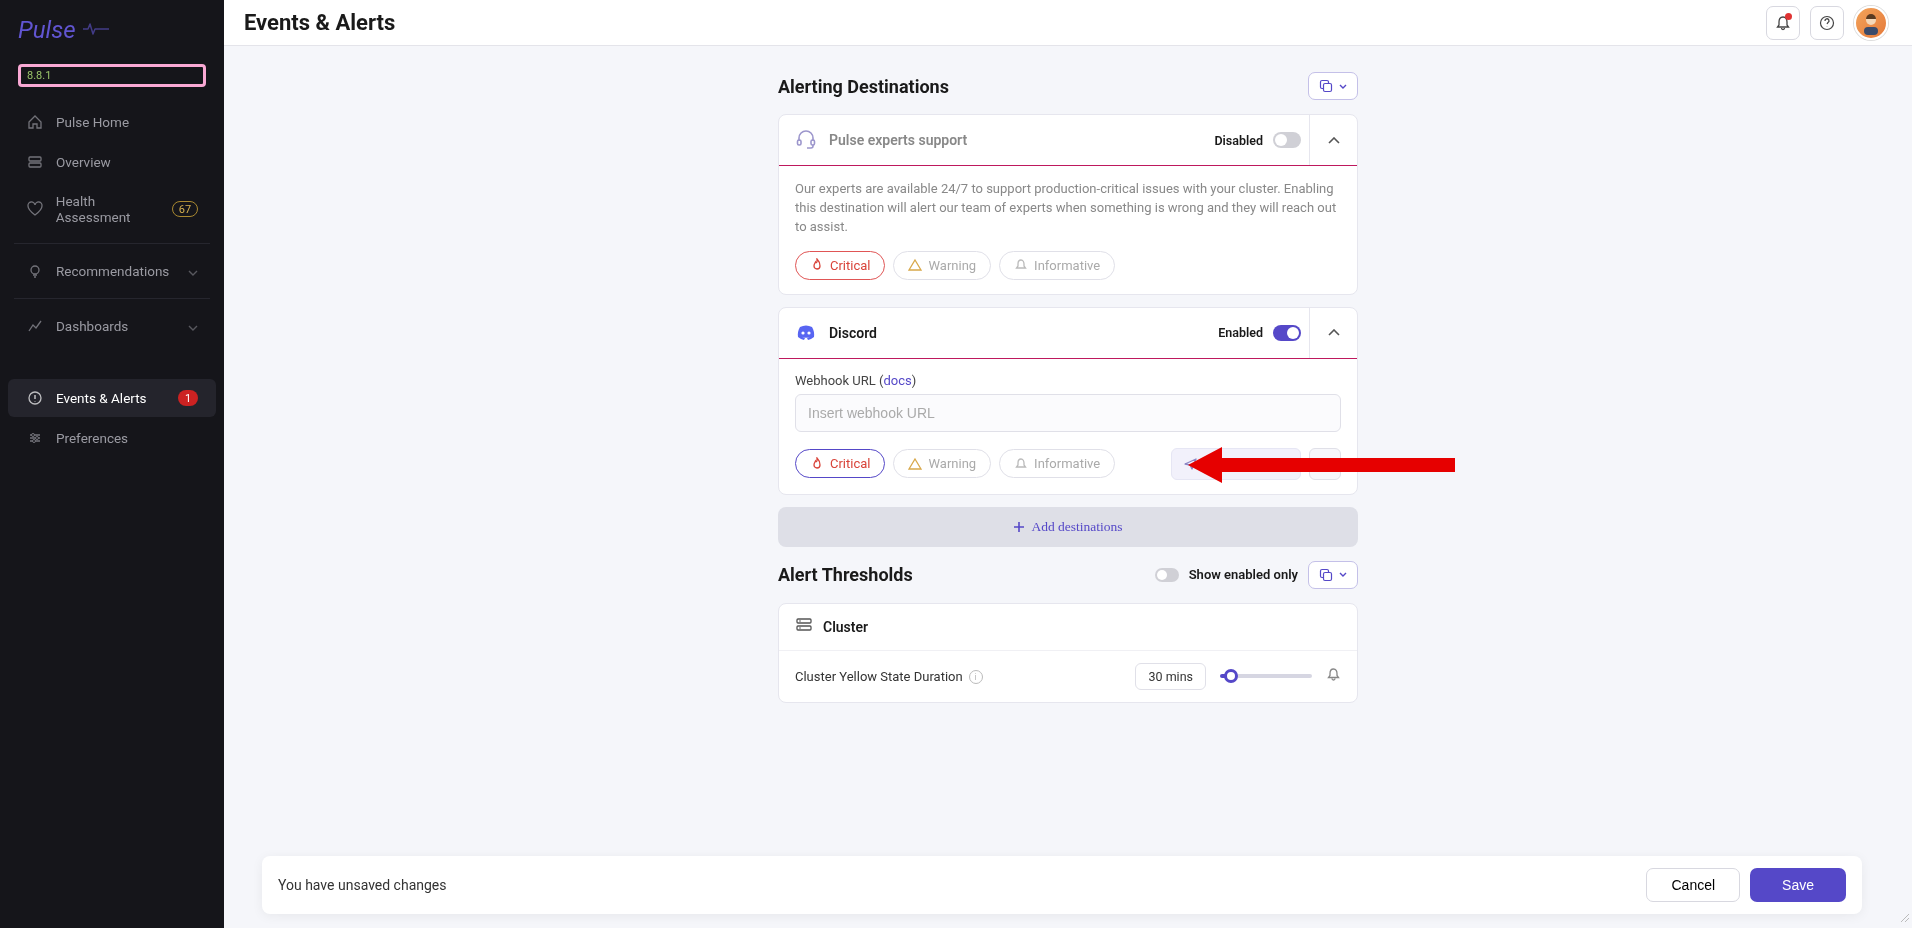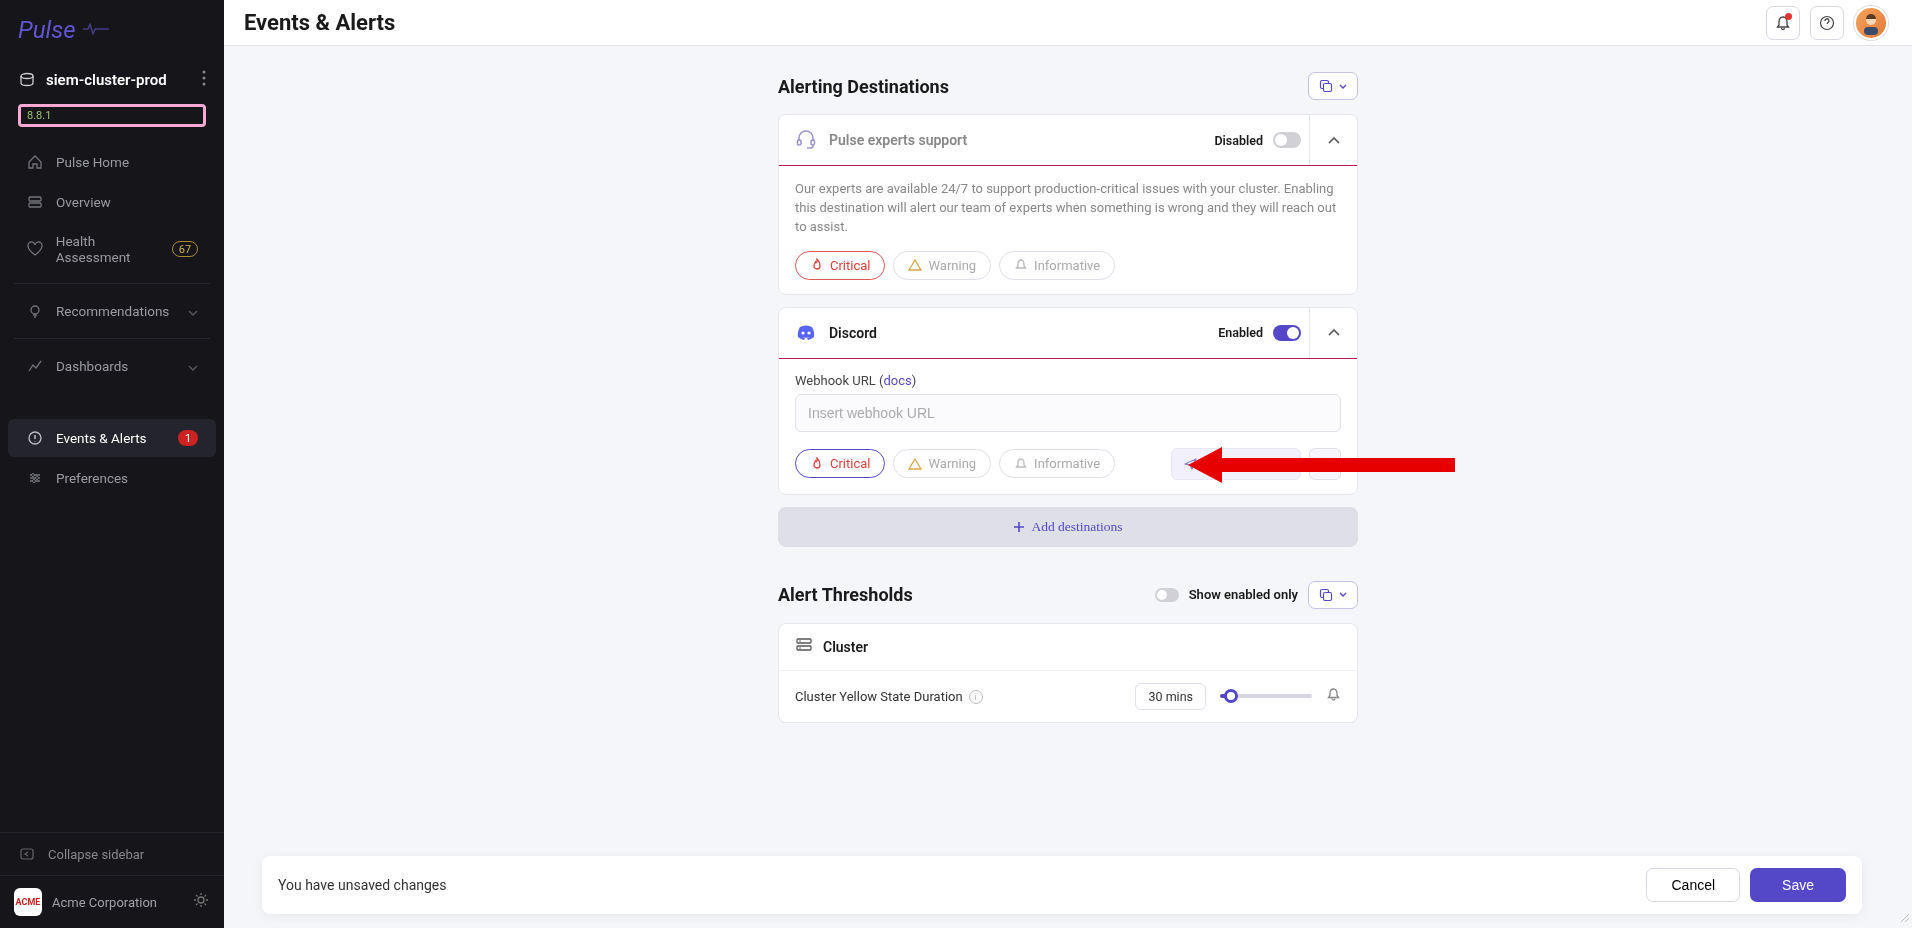--- a/index.html
+++ b/index.html
@@ -119,36 +119,20 @@
 
   <div class="sidebar">
     <div class="logo">
       <span>Pulse</span>
       <span class="logo-wave">
         <svg width="28" height="14" viewBox="0 0 28 14">
             <path d="M1 7 L6 7 L8 2 L11 12 L13 7 L27 7" stroke="#6155d1" stroke-width="1.5" fill="none" stroke-linejoin="round"></path>
           </svg>
       </span>
     </div>
-    <div class="cluster-row">
-      <span class="cluster-icon">
-        <svg width="18" height="18" viewBox="0 0 18 18">
-            <ellipse cx="9" cy="5" rx="6" ry="2.5" fill="none" stroke="#ccc" stroke-width="1.3"></ellipse>
-            <path d="M3 5 V12 A6 2.5 0 0 0 15 12 V5" fill="none" stroke="#ccc" stroke-width="1.3"></path>
-          </svg>
-      </span>
-      <span>siem-cluster-prod</span>
-      <span class="cluster-more">
-        <svg width="4" height="16" viewBox="0 0 4 16">
-            <circle cx="2" cy="2" r="1.5" fill="#888"></circle>
-            <circle cx="2" cy="8" r="1.5" fill="#888"></circle>
-            <circle cx="2" cy="14" r="1.5" fill="#888"></circle>
-          </svg>
-      </span>
-    </div>
     <span class="version-chip">8.8.1</span>
 
     <div class="nav">
       <div class="nav-item">
         <span class="nav-icon">
             <svg width="16" height="16" viewBox="0 0 16 16">
               <path d="M2 8 L8 2 L14 8 V14 H10 V10 H6 V14 H2 Z" fill="none" stroke="#9a9aa2" stroke-width="1.3"></path>
             </svg>
           </span>
         <span>Pulse Home</span>
@@ -213,39 +197,20 @@
               <path d="M3 5 H13 M3 8 H13 M3 11 H13" stroke="#9a9aa2" stroke-width="1.3"></path>
               <circle cx="6" cy="5" r="1.5" fill="#15151a" stroke="#9a9aa2"></circle>
               <circle cx="10" cy="8" r="1.5" fill="#15151a" stroke="#9a9aa2"></circle>
               <circle cx="7" cy="11" r="1.5" fill="#15151a" stroke="#9a9aa2"></circle>
             </svg>
           </span>
         <span>Preferences</span>
       </div>
     </div>
 
-    <div class="sidebar-footer">
-      <div class="collapse-row">
-        <span class="nav-icon">
-            <svg width="16" height="16" viewBox="0 0 16 16">
-              <rect x="2" y="3" width="12" height="10" rx="2" fill="none" stroke="#888" stroke-width="1.2"></rect>
-              <path d="M9 6 L6 8 L9 10" fill="none" stroke="#888" stroke-width="1.2"></path>
-            </svg>
-          </span>
-        <span>Collapse sidebar</span>
-      </div>
-      <div class="org-row">
-        <div class="org-logo">ACME</div>
-        <span class="org-name">Acme Corporation</span>
-        <span class="org-gear"><svg width="18" height="18" viewBox="0 0 18 18">
-              <circle cx="9" cy="9" r="3" fill="none" stroke="#777" stroke-width="1.3"></circle>
-              <path d="M9 2 V4 M9 14 V16 M2 9 H4 M14 9 H16 M4 4 L5.5 5.5 M12.5 12.5 L14 14 M4 14 L5.5 12.5 M12.5 5.5 L14 4" stroke="#777" stroke-width="1.3"></path>
-            </svg></span>
-      </div>
-    </div>
   </div>
 
   <div class="main">
     <div class="topbar">
       <div class="page-title">Events &amp; Alerts</div>
       <div class="topbar-right">
         <div class="icon-btn bell-badge">
           <svg width="16" height="16" viewBox="0 0 16 16">
               <path d="M8 2 C5 2 4 4 4 7 V10 L2.5 12 H13.5 L12 10 V7 C12 4 11 2 8 2 Z M6.5 13 A1.5 1.5 0 0 0 9.5 13" fill="none" stroke="#444" stroke-width="1.3"></path>
             </svg>
@@ -398,21 +363,21 @@
           </div>
         </div>
 
         <div class="add-dest">
           <svg width="12" height="12" viewBox="0 0 12 12">
               <path d="M6 1 V11 M1 6 H11" stroke="#5548c8" stroke-width="1.6"></path>
             </svg>
           <span>Add destinations</span>
         </div>
 
-        <div class="section-head" style="margin-top:34px">
+        <div class="section-head" style="margin-top:14px">
           <div class="section-title">Alert Thresholds</div>
           <div class="section-right">
             <div class="toggle-sm">
                 <div class="knob"></div>
               </div>
             <span style="font-size:13px;font-weight:600">Show enabled only</span>
             <button class="apply-btn">
               <svg width="14" height="14" viewBox="0 0 14 14">
                   <rect x="1.5" y="1.5" width="8" height="8" rx="1.5" fill="none" stroke="#5548c8" stroke-width="1.2"></rect>
                   <rect x="4.5" y="4.5" width="8" height="8" rx="1.5" fill="#fff" stroke="#5548c8" stroke-width="1.2"></rect>

